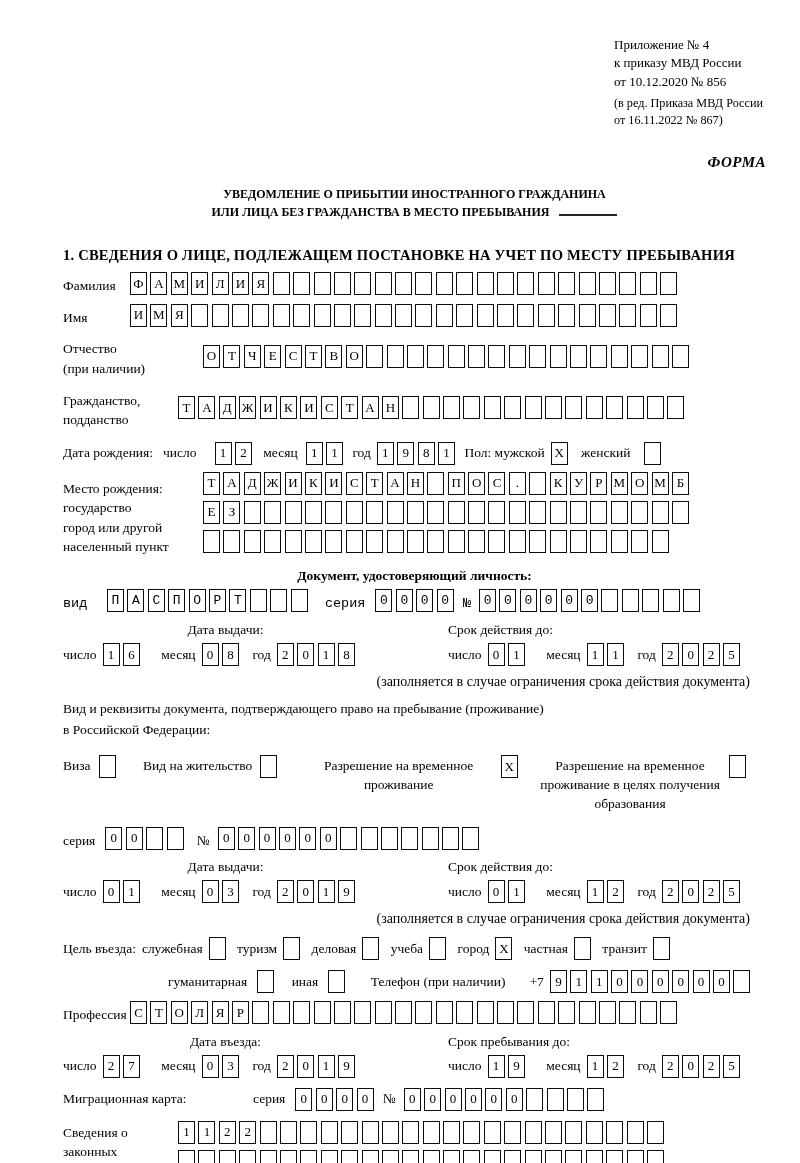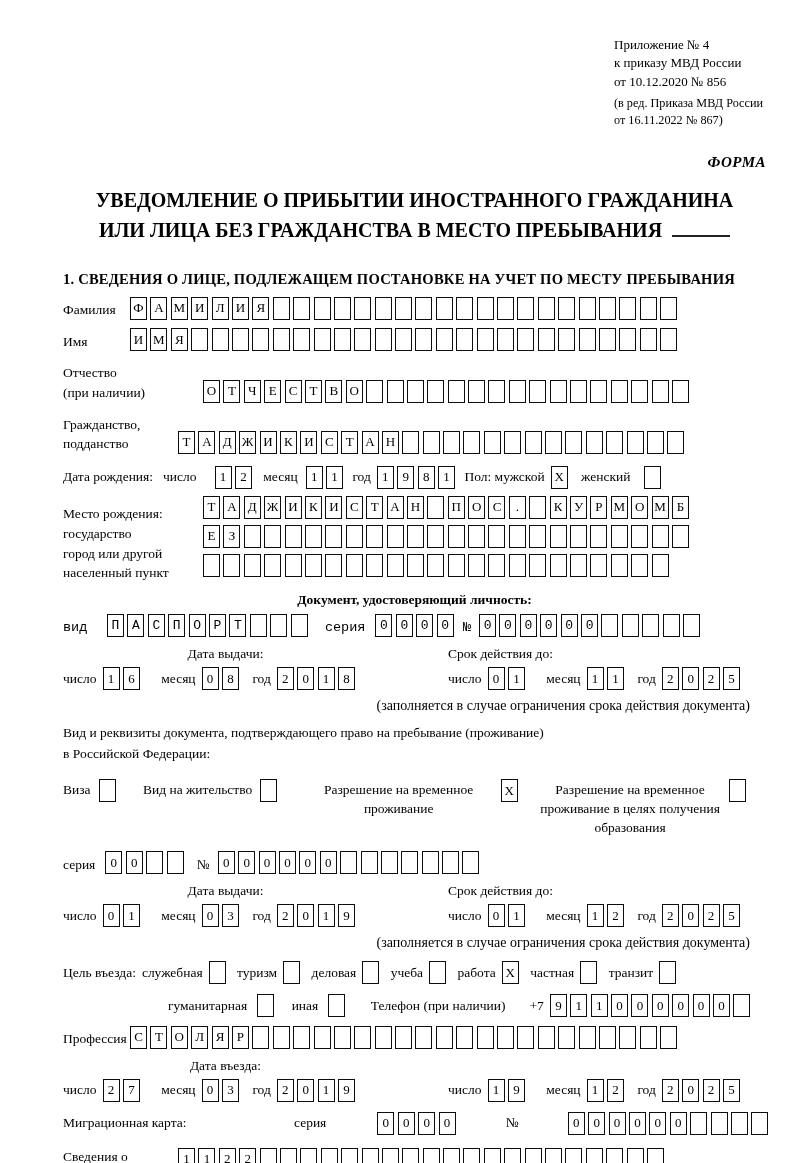--- a/index.html
+++ b/index.html
@@ -9,27 +9,27 @@
     font-family: "Liberation Serif", "DejaVu Serif", serif;
     color: #000; font-size: 13.5px;
   }
   .page { padding: 36px 34px 10px 63px; }
 
   
   .hdr-block { margin-left: 551px; line-height: 1.42; font-size: 13px; }
   .hdr-rev { margin-left: 551px; line-height: 1.35; font-size: 12.2px; margin-top: 4px; }
   .forma { text-align: right; font-weight: bold; font-size: 15px; margin-top: 26px; letter-spacing: .5px; font-style: italic; }
 
-  .title { text-align: center; font-weight: bold; font-size: 20px; line-height: 1.5; margin-top: 14px; }
+  .title { text-align: center; font-weight: bold; font-size: 12px; line-height: 1.5; margin-top: 14px; }
   .title .uline { display: inline-block; width: 58px; border-bottom: 2px solid #222; margin-left: 10px; }
 
   .sec-heading { font-weight: bold; font-size: 14.6px; margin-top: 26px; letter-spacing: .2px; white-space: nowrap; }
 
   
-  .row { display: flex; align-items: flex-end; margin-top: 7px; }
+  .row { display: flex; align-items: center; margin-top: 7px; }
   .lbl { padding-top: 5px; line-height: 1.45; }
   .lbl.nopad { padding-top: 0; }
 
   
   .cells { display: inline-flex; flex-wrap: nowrap; }
   .cell {
     width: 17px; height: 23px; border: 1.8px solid #0d0d0d;
     margin-right: 3.4px; display: inline-flex; align-items: center; justify-content: center;
     font-size: 13px; flex: 0 0 auto; background: #fff;
   }
@@ -545,21 +545,21 @@
         <span class="cell"></span>
       </span>
     <span>деловая</span>
     <span class="cells">
         <span class="cell"></span>
       </span>
     <span>учеба</span>
     <span class="cells">
         <span class="cell"></span>
       </span>
-    <span>работа</span>
+    <span>город</span>
     <span class="cells">
         <span class="cell">X</span>
       </span>
     <span>частная</span>
     <span class="cells">
         <span class="cell"></span>
       </span>
     <span>транзит</span>
     <span class="cells">
         <span class="cell"></span>
@@ -619,20 +619,21 @@
         <span class="cell"></span>
         <span class="cell"></span>
         <span class="cell"></span>
         <span class="cell"></span>
         <span class="cell"></span>
       </div>
   </div>
 
   <div class="two-col date-head">
     <div class="col-l">Дата въезда:</div>
+    <div class="col-r">Срок пребывания до:</div>
   </div>
   <div class="two-col" style="margin-top:5px;">
     <div class="col-l dg">
       <span class="word">число</span>
       <span class="cells">
           <span class="cell">2</span>
           <span class="cell">7</span>
         </span>
       <span class="word gap8">месяц</span>
       <span class="cells">
@@ -661,21 +662,21 @@
       <span class="word">год</span>
       <span class="cells">
           <span class="cell">2</span>
           <span class="cell">0</span>
           <span class="cell">2</span>
           <span class="cell">5</span>
         </span>
     </div>
   </div>
 
-  <div class="row" style="align-items:center; margin-top:10px;gap:41px;">
+  <div class="row" style="align-items:center; margin-top:10px;">
     <div class="w190">Миграционная карта:</div>
     <span>серия</span>
     <span class="cells gap10">
         <span class="cell">0</span>
         <span class="cell">0</span>
         <span class="cell">0</span>
         <span class="cell">0</span>
       </span>
     <span class="gap6">№</span>
     <span class="cells gap8">

